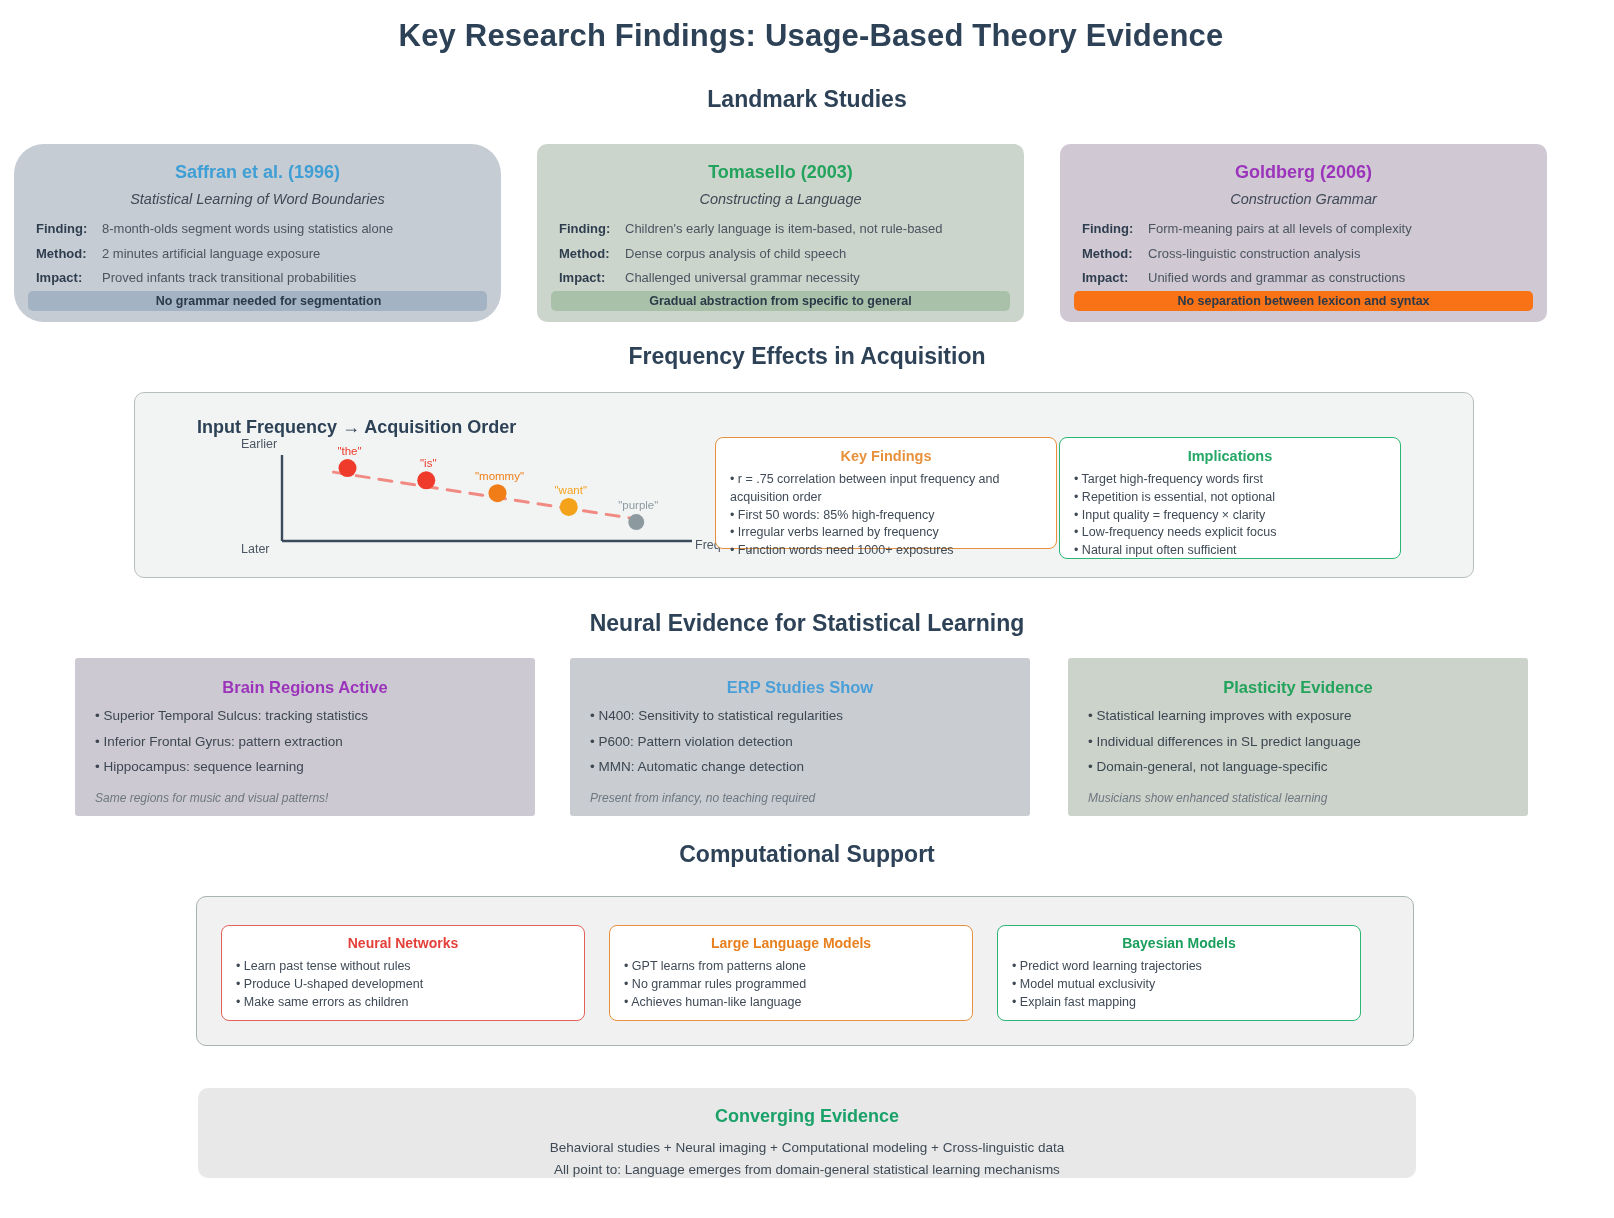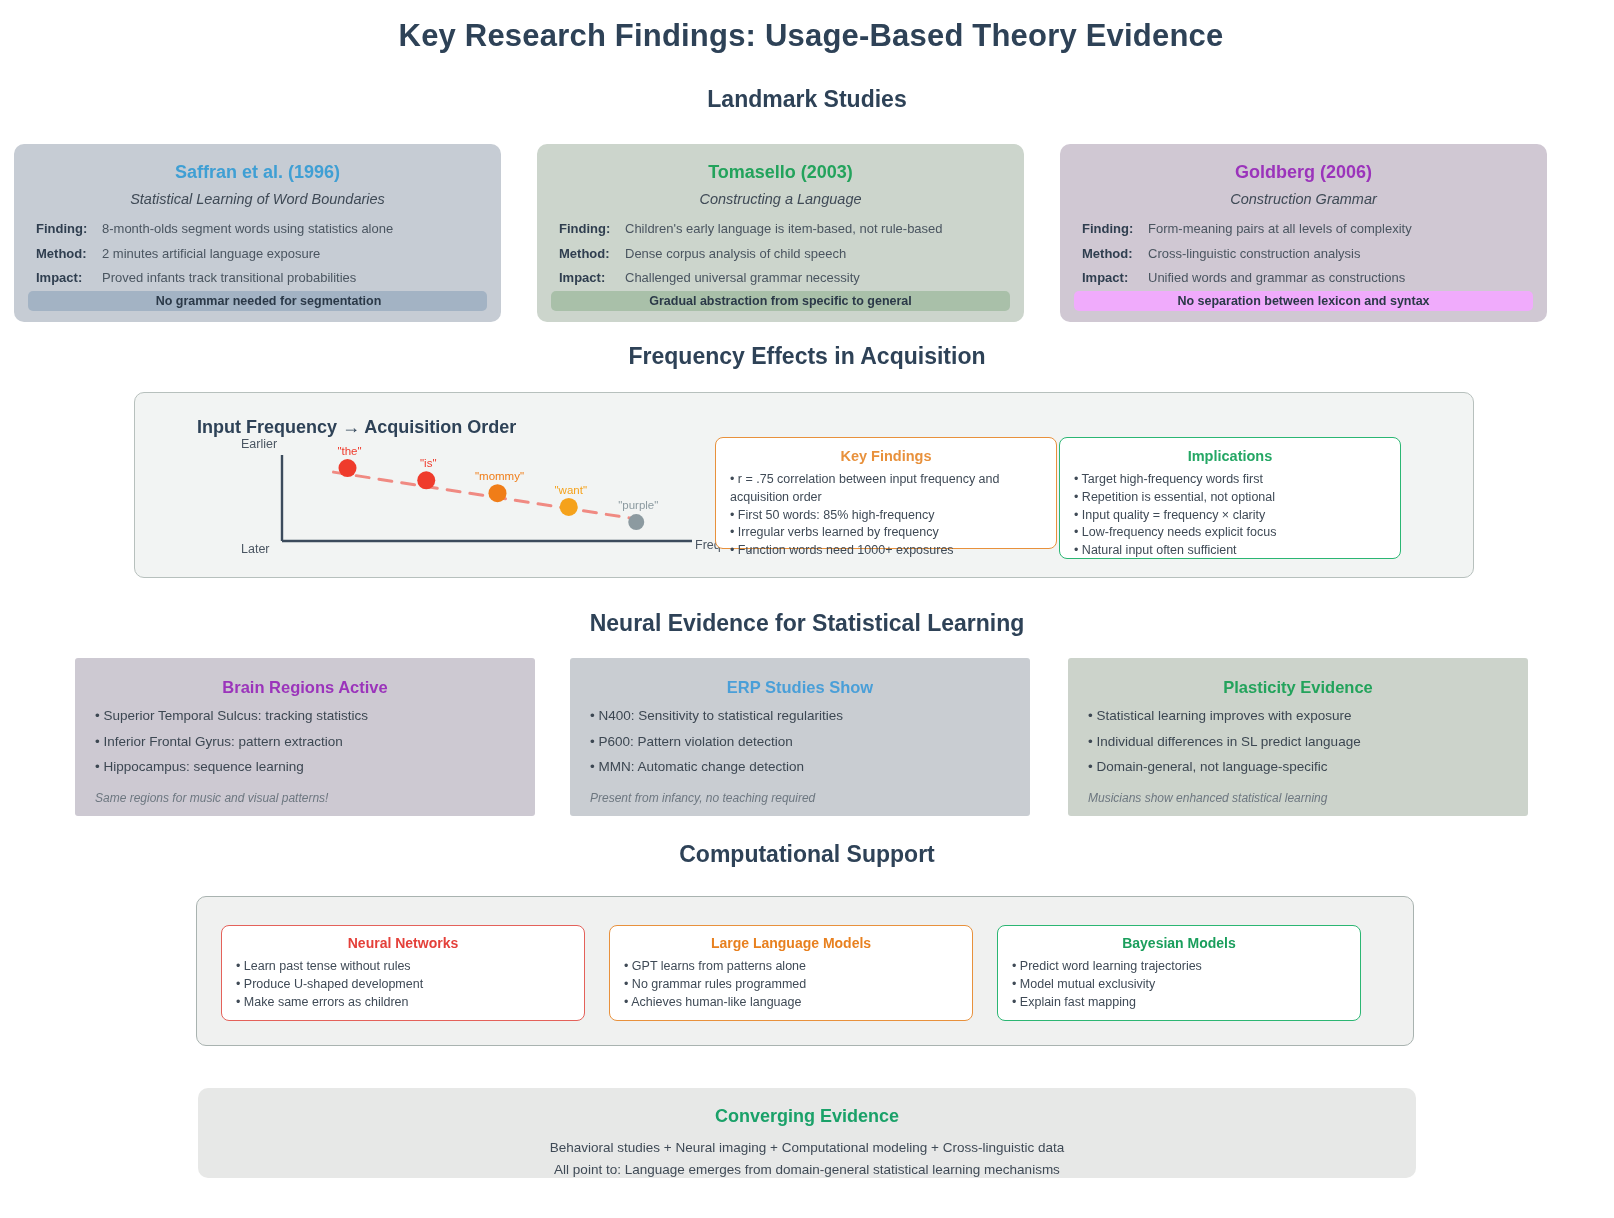--- a/index.html
+++ b/index.html
@@ -37,21 +37,21 @@
   
   .study-row { position: absolute; top: 144px; left: 0; width: 1614px; height: 178px; }
   .study-card {
     position: absolute;
     top: 0;
     width: 487px;
     height: 178px;
     border-radius: 10px;
     padding: 18px 22px 0 22px;
   }
-  .study-card.c0 { left: 14px;   background: #c6ccd4; }
+  .study-card.c0 { left: 14px;   background: #c6ccd4; border-radius: 30px; }
   .study-card.c1 { left: 537px;  background: #ccd5cc; }
   .study-card.c2 { left: 1060px; background: #d0c8d3; }
 
   .study-name {
     text-align: center;
     font-size: 18px;
     font-weight: bold;
     margin-bottom: 8px;
   }
   .study-sub {
@@ -70,21 +70,21 @@
     height: 20px;
     border-radius: 5px;
     text-align: center;
     font-size: 12.5px;
     font-weight: bold;
     line-height: 20px;
     color: #2b3948;
   }
   .study-card.c0 .study-banner { background: #a3b3c4; padding-left: 22px; }
   .study-card.c1 .study-banner { background: #a9c0a9; }
-  .study-card.c2 .study-banner { background: #f0abfc; }
+  .study-card.c2 .study-banner { background: #f97316; }
 
   
   .freq-panel {
     position: absolute;
     top: 392px; left: 134px;
     width: 1340px; height: 186px;
     background: #f2f4f3;
     border: 1.5px solid #b7c0bd;
     border-radius: 10px;
   }

